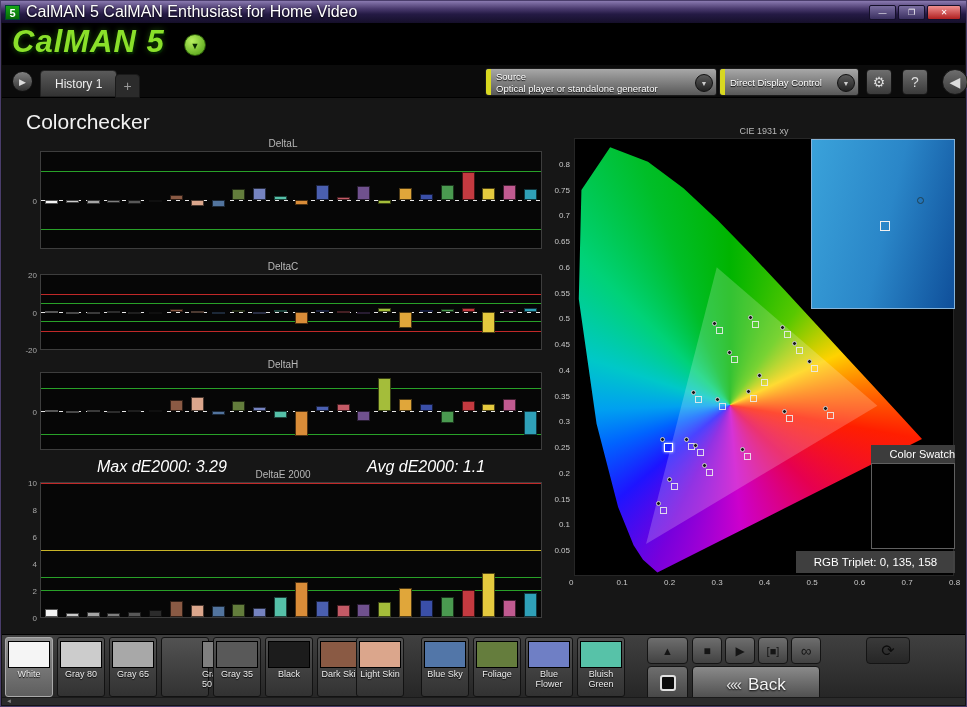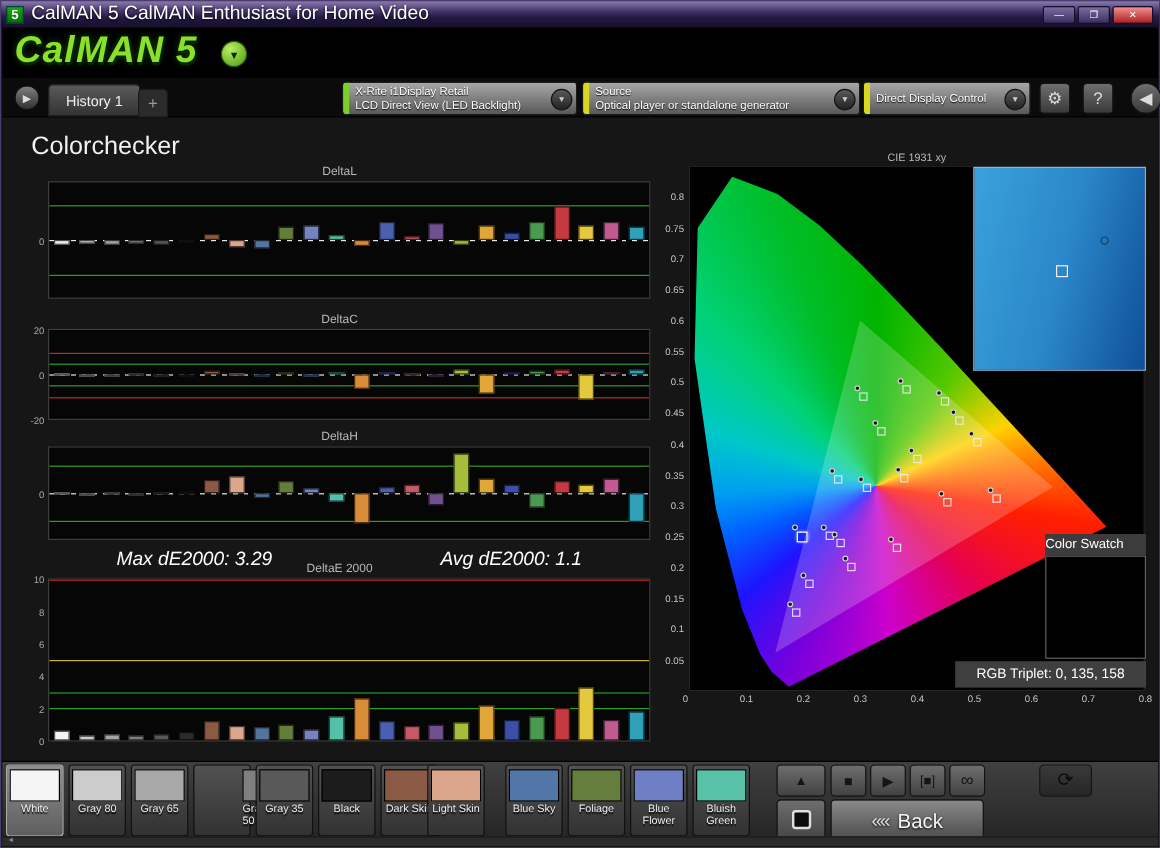--- a/index.html
+++ b/index.html
@@ -76,21 +76,21 @@
   .gamut-triangle { position:absolute; inset:0; background:rgba(255,255,255,.20);
     clip-path:polygon(80% 61.2%,37.5% 29.4%,18.8% 92.9%); }
   .pt-square { position:absolute; width:7px; height:7px; border:1px solid rgba(235,235,235,.9); background:transparent; }
   .pt-square.hl { width:9px; height:9px; border:1px solid #fff; box-shadow:0 0 3px #fff; }
   .pt-dot { position:absolute; width:5px; height:5px; border-radius:50%; background:#181818; border:1px solid #d0d0d0; }
   .cie-inset { position:absolute; left:236px; top:0; width:144px; height:170px;
     border:1px solid #86b4da; background:linear-gradient(104deg,#3aa2da 0%,#2a86c8 52%,#0f4f9a 100%); }
   .inset-square { position:absolute; left:48%; top:48%; width:10px; height:10px; border:1px solid #f0f0f0; }
   .inset-dot { position:absolute; left:74%; top:34%; width:7px; height:7px; border-radius:50%; border:1px solid #204050; background:transparent; }
   .swatch-panel-header { position:absolute; left:296px; top:306px; width:84px; height:18px;
-    background:#3c3c3c; color:#fff; font-size:11px; text-align:left; line-height:18px; }
+    background:#3c3c3c; color:#fff; font-size:11px; text-align:right; line-height:18px; }
   .swatch-panel-box { position:absolute; left:296px; top:324px; width:84px; height:86px; background:#010101; border:1px solid #606060; }
   .rgb-bar { position:absolute; left:221px; top:412px; width:159px; height:22px;
     background:rgba(72,72,72,.88); color:#fff; font-size:11.5px; text-align:center; line-height:22px; }
 
   
   .bottom { position:absolute; left:1px; right:1px; bottom:1px; height:71px;
     background:linear-gradient(#404040,#232323); border-top:1px solid #000; }
   .sw { position:absolute; top:2px; width:48px; height:60px; background:linear-gradient(#525252,#323232);
     border:1px solid #121212; border-radius:3px; }
   .sw.selected { background:linear-gradient(#909090,#5e5e5e); border-color:#aaa; }
@@ -127,28 +127,20 @@
   <div class="logo-row">
     <div class="logo">CalMAN 5</div>
     <div class="logo-dd">▼</div>
   </div>
 
   <div class="tab-row">
     <div class="panel-btn">▶</div>
     <div class="tab">History 1</div>
     <div class="tab-add">+</div>
 
-    <div class="dd" style="left:283px; width:196px;">
-      <div class="stripe" style="background:#7ad028;"></div>
-      <div class="lines">
-        <div>X-Rite i1Display Retail</div>
-        <div>LCD Direct View (LED Backlight)</div>
-      </div>
-      <div class="arrow">▼</div>
-    </div>
 
     <div class="dd" style="left:717px; width:140px;">
       <div class="stripe" style="background:#d8d820;"></div>
       <div class="lines single">
         <div>Direct Display Control</div>
       </div>
       <div class="arrow">▼</div>
     </div>
 
     <div class="dd" style="left:483px; width:232px;">

